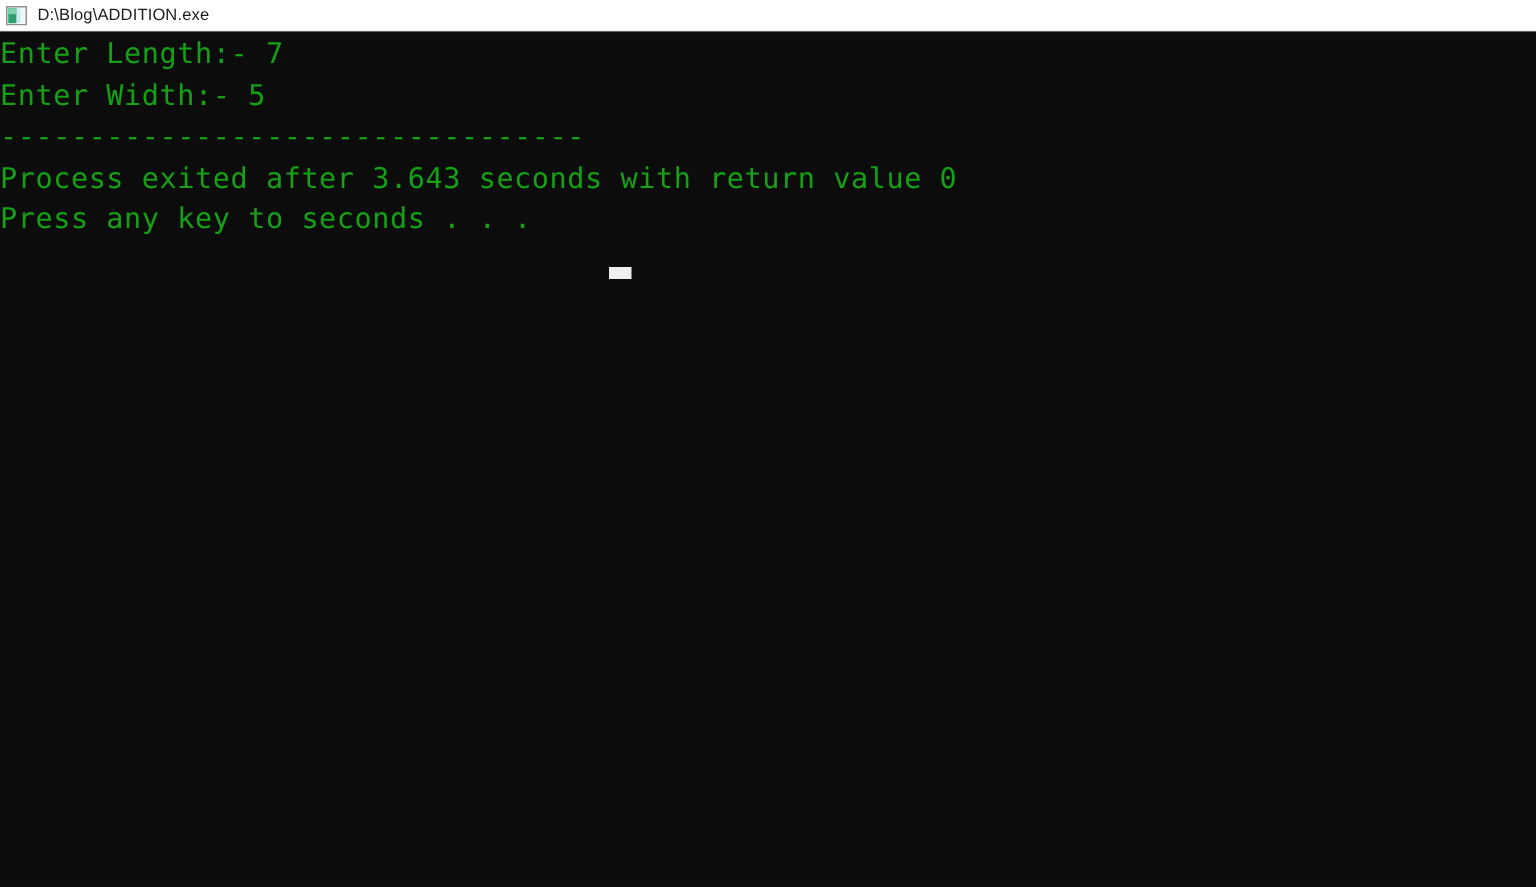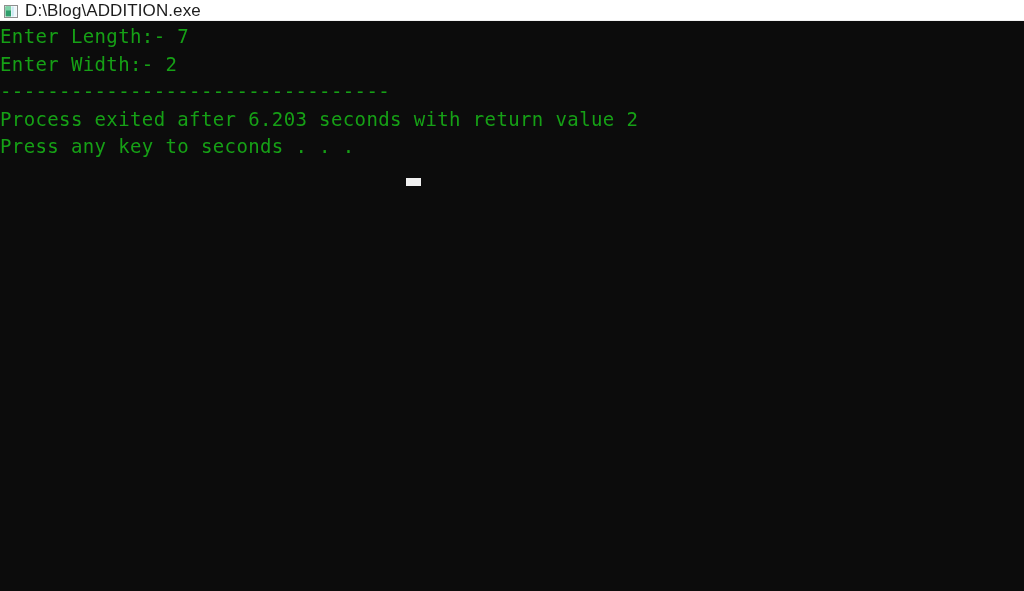--- a/index.html
+++ b/index.html
@@ -58,21 +58,21 @@
   .titlebar-icon {
     width: 14px;
     height: 13px;
     margin-right: 7px;
     flex: 0 0 auto;
     position: relative;
     display: block;
   }
   .titlebar-text {
     font-family: "Liberation Sans", sans-serif;
-    font-size: 17px;
+    font-size: 11px;
     line-height: 13px;
     color: #1c1c1c;
     letter-spacing: 0.1px;
     white-space: nowrap;
     -webkit-font-smoothing: antialiased;
   }
 
   
   .console {
     position: absolute;
@@ -132,21 +132,21 @@
         <rect x="7.5" y="1.5" width="2.3" height="10" fill="#c9e8f2"></rect>
         <rect x="10.2" y="1.5" width="2.3" height="10" fill="#eef6f9"></rect>
       </svg>
     </span>
     <span class="titlebar-text">D:\Blog\ADDITION.exe</span>
   </div>
 
   <div class="console">
     <div class="console-lines">
       <div class="cline first">Enter Length:- 7</div>
-      <div class="cline">Enter Width:- 2</div>
+      <div class="cline">Enter Width:- 5</div>
       <div class="cline">---------------------------------</div>
-      <div class="cline">Process exited after 6.203 seconds with return value 2</div>
+      <div class="cline">Process exited after 3.643 seconds with return value 0</div>
       <div class="cline">Press any key to seconds . . .</div>
     </div>
     <div class="cursor"></div>
   </div>
 
 </div>
 
 </body></html>

